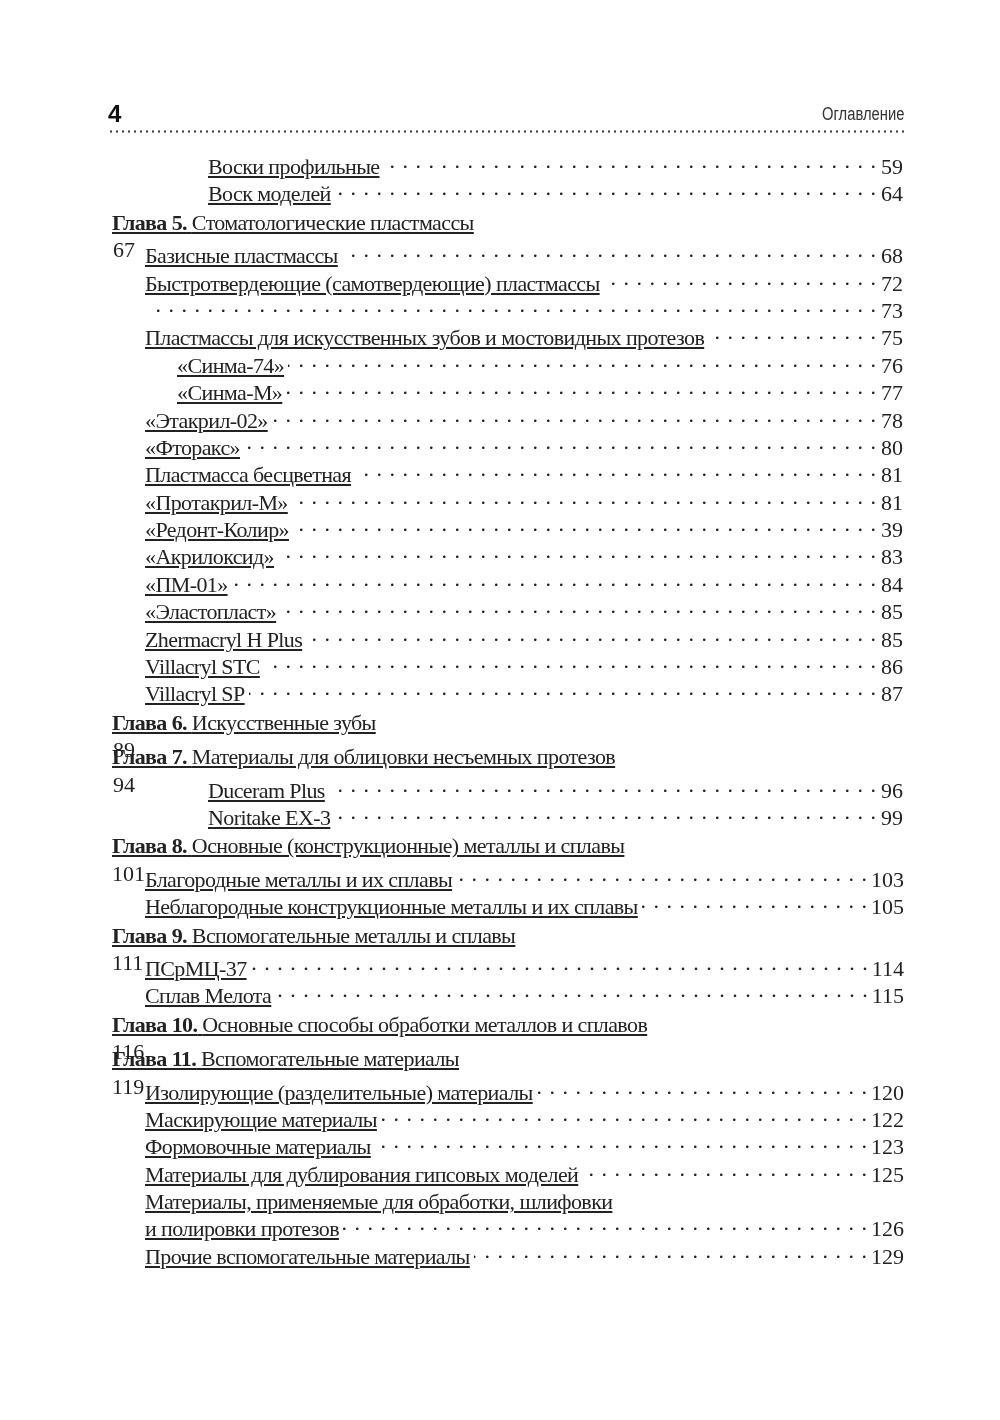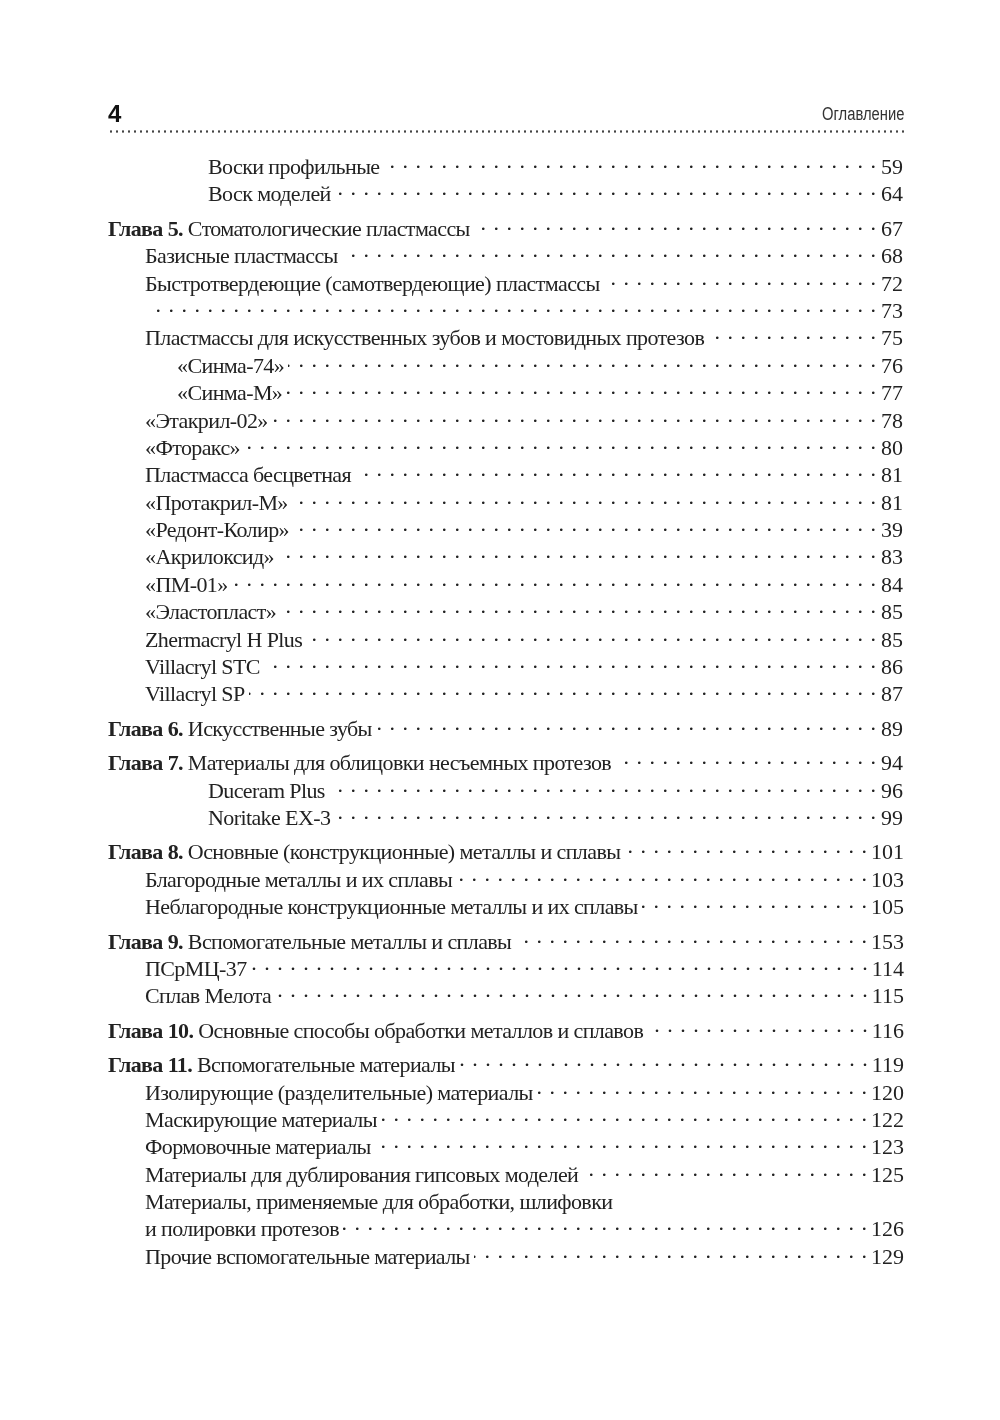--- a/index.html
+++ b/index.html
@@ -57,28 +57,30 @@
   }
   .toc-row {
     display: flex;
     align-items: baseline;
     height: 27.4px;
     line-height: 27.4px;
     white-space: nowrap;
   }
   .toc-row.chapter {
     margin-top: 7px;
+    flex-direction: column;
   }
   .toc-row.lvl0 { padding-left: 0; }
   .toc-row.lvl1 { padding-left: 37px; }
   .toc-row.lvl2 { padding-left: 100px; }
   .toc-row.lvl2b { padding-left: 69px; }
   .toc-label {
     display: inline-block;
     transform-origin: left center;
+    text-decoration: underline;
   }
   .toc-label b {
     font-weight: bold;
   }
   .dots {
     flex: 1;
     overflow: hidden;
     margin: 0 4px;
     position: relative;
     height: 27px;
@@ -239,21 +241,21 @@
         <span class="toc-page">103</span>
       </div>
       <div class="toc-row lvl1">
         <span class="toc-label condensed"><span>Неблагородные конструкционные металлы и их сплавы</span></span>
         <span class="dots"></span>
         <span class="toc-page">105</span>
       </div>
       <div class="toc-row lvl0 chapter">
         <span class="toc-label condensed"><b>Глава 9.</b> <span>Вспомогательные металлы и сплавы</span></span>
         <span class="dots"></span>
-        <span class="toc-page">153</span>
+        <span class="toc-page">111</span>
       </div>
       <div class="toc-row lvl1">
         <span class="toc-label condensed"><span>ПСрМЦ-37</span></span>
         <span class="dots"></span>
         <span class="toc-page">114</span>
       </div>
       <div class="toc-row lvl1">
         <span class="toc-label condensed"><span>Сплав Мелота</span></span>
         <span class="dots"></span>
         <span class="toc-page">115</span>

